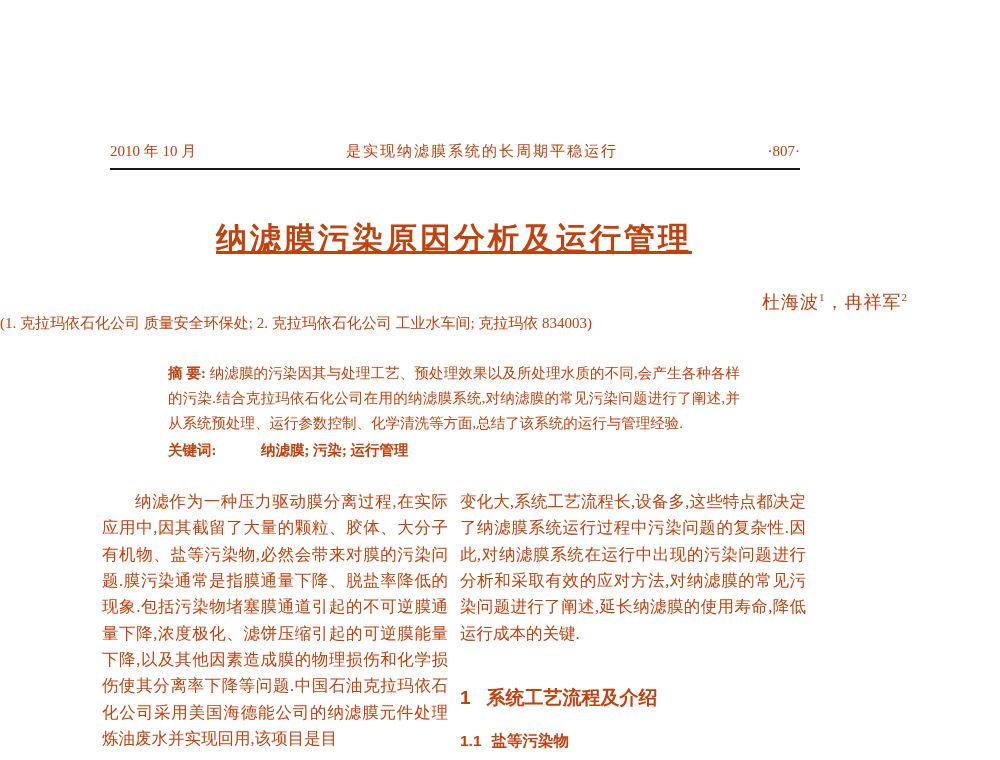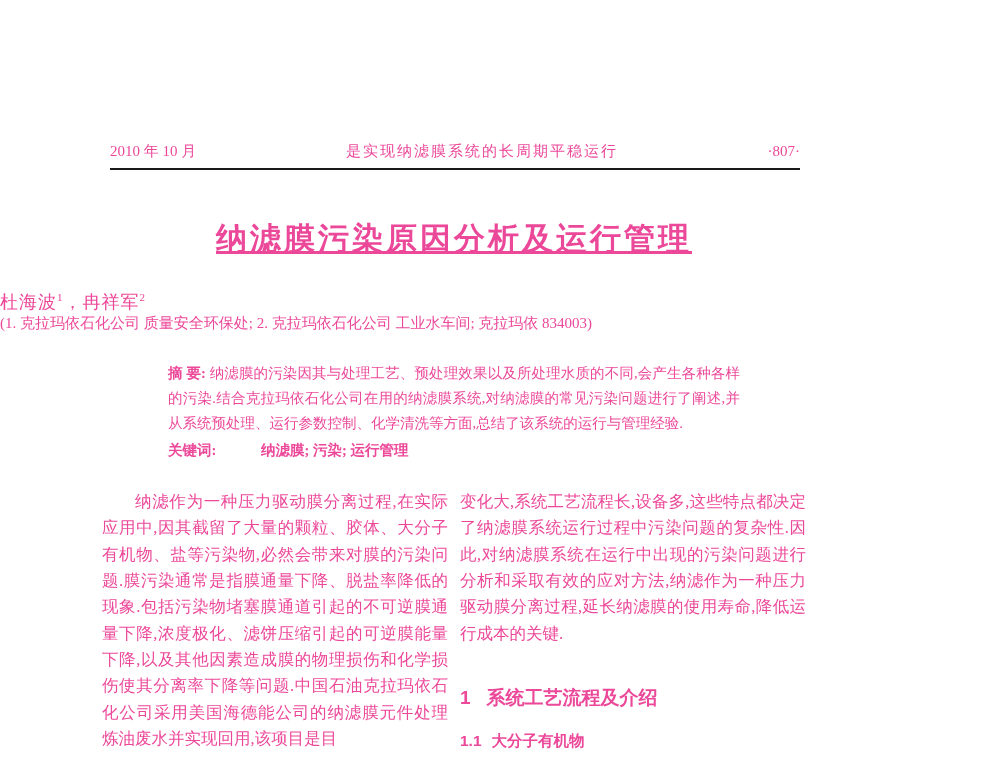--- a/index.html
+++ b/index.html
@@ -7,21 +7,21 @@
     padding: 0;
     background: #ffffff;
   }
   .page {
     position: relative;
     width: 908px;
     height: 760px;
     background: #ffffff;
     overflow: hidden;
     font-family: "Liberation Serif", "DejaVu Serif", serif;
-    color: #ec4899;
+    color: #c2410c;
   }
   
   .running-head {
     margin: 142px 108px 0 110px;
     display: flex;
     align-items: baseline;
     justify-content: space-between;
     font-size: 15px;
   }
   .running-head .journal {
@@ -37,21 +37,21 @@
   .article-title {
     margin-top: 48px;
     text-align: center;
     font-size: 31px;
     font-weight: bold;
     letter-spacing: 3px;
     text-decoration: underline;
   }
   .authors {
     margin-top: 30px;
-    text-align: left;
+    text-align: right;
     font-size: 18px;
     letter-spacing: 1px;
   }
   .authors sup {
     font-size: 11px;
   }
   .affiliation {
     margin-top: 0;
     text-align: left;
     font-size: 15px;
@@ -131,23 +131,23 @@
   <div class="abstract-block">
     <p style="margin:0;"><span class="label">摘  要:</span>&nbsp;<span>纳滤膜的污染因其与处理工艺、预处理效果以及所处理水质的不同,会产生各种各样的污染.结合克拉玛依石化公司在用的纳滤膜系统,对纳滤膜的常见污染问题进行了阐述,并从系统预处理、运行参数控制、化学清洗等方面,总结了该系统的运行与管理经验.</span></p>
     <p class="keywords-line"><span class="label">关键词:</span>&nbsp;<span class="kw-text">纳滤膜; 污染; 运行管理</span></p>
   </div>
 
   <div class="body-columns">
     <div class="col">
       <p class="indent">纳滤作为一种压力驱动膜分离过程,在实际应用中,因其截留了大量的颗粒、胶体、大分子有机物、盐等污染物,必然会带来对膜的污染问题.膜污染通常是指膜通量下降、脱盐率降低的现象.包括污染物堵塞膜通道引起的不可逆膜通量下降,浓度极化、滤饼压缩引起的可逆膜能量下降,以及其他因素造成膜的物理损伤和化学损伤使其分离率下降等问题.中国石油克拉玛依石化公司采用美国海德能公司的纳滤膜元件处理炼油废水并实现回用,该项目是目</p>
     </div>
     <div class="col">
-      <p>变化大,系统工艺流程长,设备多,这些特点都决定了纳滤膜系统运行过程中污染问题的复杂性.因此,对纳滤膜系统在运行中出现的污染问题进行分析和采取有效的应对方法,纳滤作为一种压力驱动膜分离过程,延长纳滤膜的使用寿命,降低运行成本的关键.</p>
+      <p>变化大,系统工艺流程长,设备多,这些特点都决定了纳滤膜系统运行过程中污染问题的复杂性.因此,对纳滤膜系统在运行中出现的污染问题进行分析和采取有效的应对方法,对纳滤膜的常见污染问题进行了阐述,延长纳滤膜的使用寿命,降低运行成本的关键.</p>
       <div class="section-heading">
         <span class="sec-num">1</span><span>系统工艺流程及介绍</span>
       </div>
       <div class="subsection-heading">
-        <span class="sec-num">1.1</span><span>大分子有机物</span>
+        <span class="sec-num">1.1</span><span>盐等污染物</span>
       </div>
     </div>
   </div>
 
 </div>
 
 </body></html>

